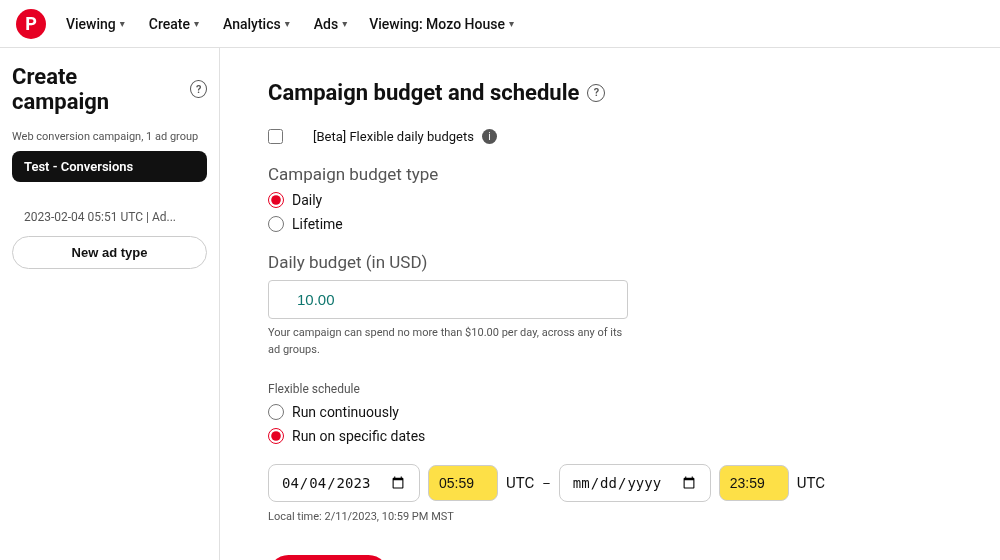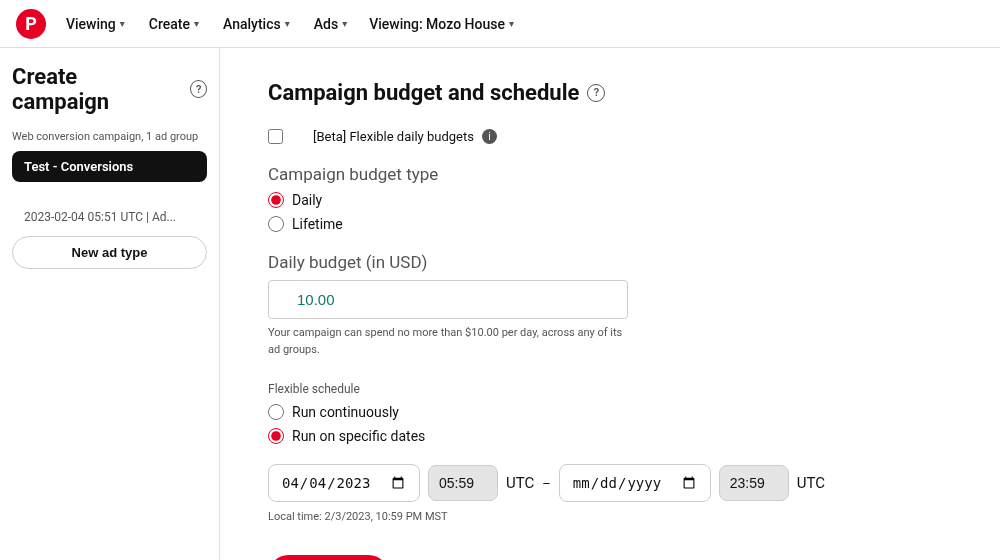--- a/index.html
+++ b/index.html
@@ -43,21 +43,21 @@
 
     .budget-field { margin-bottom: 6px; }
     .budget-input { width: 360px; padding: 10px 28px; border: 1.5px solid #ccc; border-radius: 4px; font-size: 15px; color: #0f766e; outline: none; }
     .budget-hint { font-size: 11px; color: #555; max-width: 360px; line-height: 1.5; margin-bottom: 24px; }
 
     .schedule-section { margin-bottom: 20px; }
     .schedule-label { font-size: 12px; color: #555; margin-bottom: 8px; }
 
     .dates-row { display: flex; align-items: center; gap: 8px; margin-bottom: 8px; flex-wrap: wrap; }
     .date-input { padding: 9px 12px; border: 1.5px solid #ccc; border-radius: 8px; font-size: 14px; color: #111; background: #fff; cursor: pointer; }
-    .time-input { width: 70px; padding: 9px 10px; border: 1.5px solid #ccc; border-radius: 8px; font-size: 14px; color: #111; background: #e5e5e5; }
+    .time-input { width: 70px; padding: 9px 10px; border: 1.5px solid #ccc; border-radius: 8px; font-size: 14px; color: #111; background: #fde047; }
     .utc-label { font-size: 15px; color: #111; }
     .dash { font-size: 13px; color: #111; }
 
     .local-time { font-size: 11px; color: #555; margin-bottom: 32px; }
 
     .continue-btn { padding: 12px 28px; background: #e60023; color: #fff; border: none; border-radius: 24px; font-size: 15px; font-weight: 600; cursor: pointer; }
   </style>
 </head>
 <body>
 
@@ -152,17 +152,17 @@
     <div class="dates-row">
       <input type="date" class="date-input" id="start-date" value="2023-04-04" style="">
       <input type="text" class="time-input" id="start-time" value="05:59" style="">
       <span class="utc-label">UTC</span>
       <span class="dash">–</span>
       <input type="date" class="date-input" id="end-date" placeholder="End date (optional)" style="">
       <input type="text" class="time-input" id="end-time" value="23:59" style="">
       <span class="utc-label">UTC</span>
     </div>
 
-    <div class="local-time">Local time: 2/3/2023, 10:59 PM MST</div>
+    <div class="local-time">Local time: 2/11/2023, 10:59 PM MST</div>
 
     <button class="continue-btn">Continue</button>
   </main>
 </div>
 
 </body></html>

